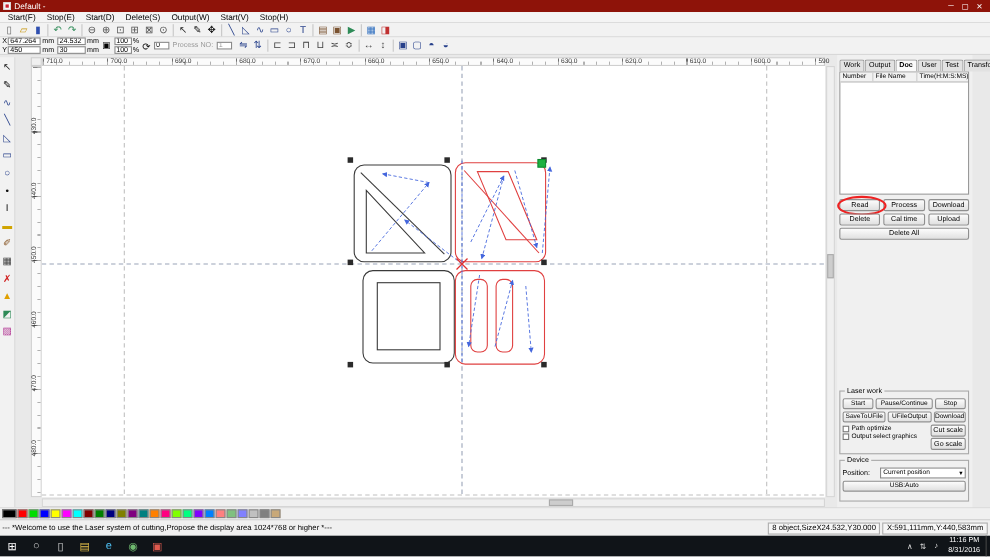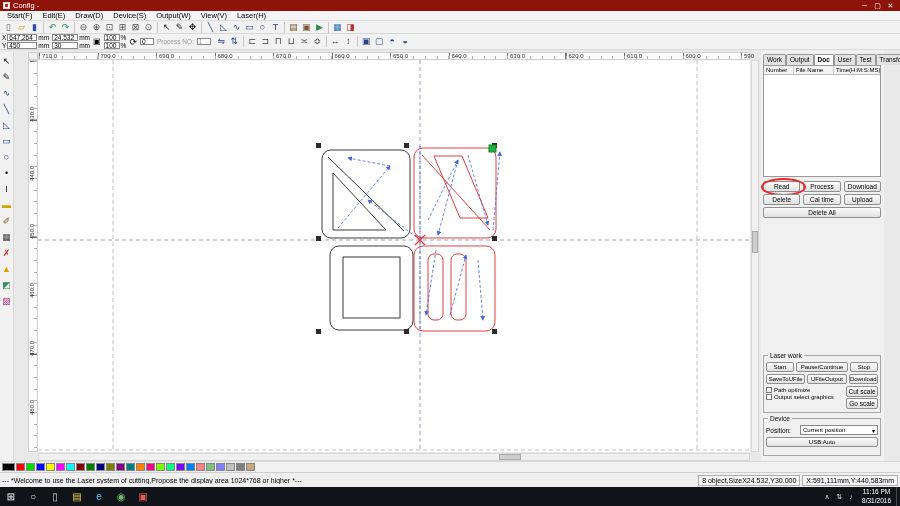--- a/index.html
+++ b/index.html
@@ -73,35 +73,35 @@
   .trav { stroke:#4466dd; stroke-width:0.8; stroke-dasharray:3 2; fill:none; }
   .grid { stroke:#c0c0c0; stroke-width:1; stroke-dasharray:4 3; }
   .gridc { stroke:#9aa4b8; stroke-width:1; stroke-dasharray:4 3; }
   .hnd { fill:#2b2b2b; }
 </style>
 </head>
 <body>
 
 <div class="titlebar">
   <span class="app-ico"></span>
-  <span>Config -</span>
+  <span>Default -</span>
   <span class="sp"></span>
   <span class="wctrl">─</span>
   <span class="wctrl">▢</span>
   <span class="wctrl">✕</span>
 </div>
 
 <div class="menubar" id="menubar">
     <span class="menu-item">Start(F)</span>
-    <span class="menu-item">Edit(E)</span>
-    <span class="menu-item">Draw(D)</span>
-    <span class="menu-item">Device(S)</span>
+    <span class="menu-item">Stop(E)</span>
+    <span class="menu-item">Start(D)</span>
+    <span class="menu-item">Delete(S)</span>
     <span class="menu-item">Output(W)</span>
-    <span class="menu-item">View(V)</span>
-    <span class="menu-item">Laser(H)</span>
+    <span class="menu-item">Start(V)</span>
+    <span class="menu-item">Stop(H)</span>
   </div>
 
 <div class="toolbar" id="toolbar-main">
     <span class="icon-btn" style="color: rgb(96, 96, 96);">▯</span>
     <span class="icon-btn" style="color: rgb(200, 150, 12);">▱</span>
     <span class="icon-btn" style="color: rgb(47, 79, 176);">▮</span>
     <span class="tsep"></span>
     <span class="icon-btn" style="color: rgb(46, 139, 87);">↶</span>
     <span class="icon-btn" style="color: rgb(46, 139, 87);">↷</span>
     <span class="tsep"></span>

